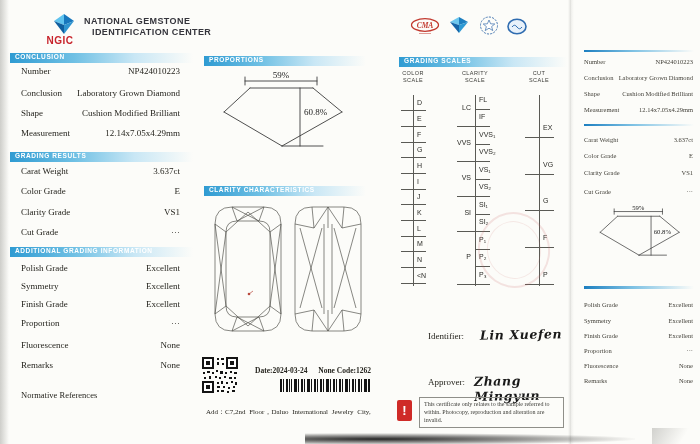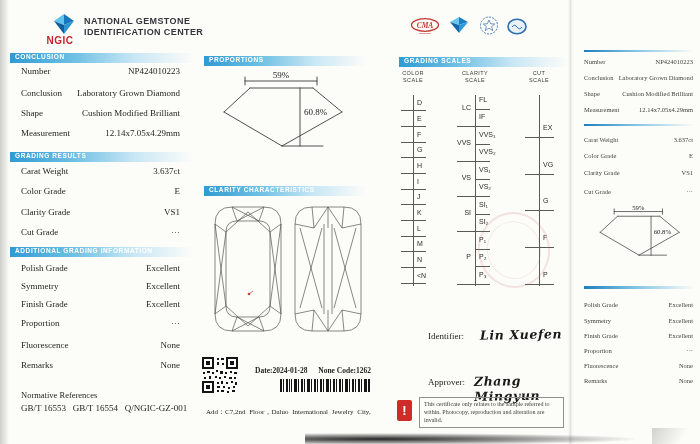--- a/index.html
+++ b/index.html
@@ -63,21 +63,21 @@
 <div class="page">
 
   <svg class="abs" style="left:52px;top:13px" width="24" height="22" viewBox="0 0 24 22">
     <polygon points="2,8 12,1 12,12" fill="#5fc3ee"></polygon>
     <polygon points="12,1 22,8 12,12" fill="#1777bd"></polygon>
     <polygon points="2,8 12,12 12,21" fill="#0f5f9f"></polygon>
     <polygon points="12,12 22,8 12,21" fill="#2f95d0"></polygon>
   </svg>
   <div class="ngic-word">NGIC</div>
   <div class="org" style="left:84px;top:16px">NATIONAL GEMSTONE</div>
-  <div class="org" style="left:84px;top:27px">IDENTIFICATION CENTER</div>
+  <div class="org" style="left:92px;top:27px">IDENTIFICATION CENTER</div>
 
   <svg class="abs" style="left:410px;top:18px" width="30" height="17" viewBox="0 0 30 17">
     <ellipse cx="15" cy="7" rx="13.5" ry="6.3" fill="none" stroke="#c2392f" stroke-width="1.3"></ellipse>
     <text x="15" y="9.8" text-anchor="middle" font-size="7.5" font-style="italic" font-weight="bold" fill="#c2392f">CMA</text>
     <rect x="9" y="15" width="12" height="1" fill="#c2392f" opacity=".5"></rect>
   </svg>
   <svg class="abs" style="left:448px;top:16px" width="22" height="18" viewBox="0 0 22 18">
     <polygon points="2,6 11,1 11,9" fill="#6cc7ee"></polygon>
     <polygon points="11,1 20,6 11,9" fill="#1e7fc0"></polygon>
     <polygon points="2,6 11,9 11,17" fill="#1565a8"></polygon>
@@ -149,21 +149,20 @@
     <div class="row" style="top:340px">
         <span class="lbl">Fluorescence</span>
         <span class="val">None</span>
       </div>
     <div class="row" style="top:360px">
         <span class="lbl">Remarks</span>
         <span class="val">None</span>
       </div>
 
     <div class="abs" style="left:11px;top:390px;font-size:8.5px">Normative References</div>
-    <div class="abs pre" style="left:11px;top:403px;font-size:9px">GB/T 16553   GB/T 16554   Q/NGIC-GZ-001</div>
   </div>
 
   <div class="bar" style="left:204px;top:56px;width:162px">PROPORTIONS</div>
 
   <svg class="prop-svg abs" style="left:203px;top:70px" width="164" height="80" viewBox="0 0 164 80">
     <g stroke="#3c3c3c" stroke-width="0.9" fill="none" stroke-linecap="round">
       <line x1="42" y1="11" x2="114" y2="11"></line>
         <line x1="42" y1="7" x2="42" y2="15"></line>
         <line x1="114" y1="7" x2="114" y2="15"></line>
       <line x1="47" y1="18" x2="110" y2="18"></line>
@@ -208,21 +207,21 @@
   <svg class="abs" style="left:201px;top:356px" width="38" height="38" viewBox="0 0 38 38">
     <g fill="#141414">
       <path d="M1,1h12v12h-12z M25,1h12v12h-12z M1,25h12v12h-12z" fill="#141414"></path>
       <path d="M3,3h8v8h-8z M27,3h8v8h-8z M3,27h8v8h-8z" fill="#fff"></path>
       <path d="M5,5h4v4h-4z M29,5h4v4h-4z M5,29h4v4h-4z"></path>
       <path d="M16 2h2v2h-2z M20 2h3v2h-3z M16 6h2v3h-2z M21 7h2v2h-2z M2 16h2v2h-2z M6 15h3v2h-3z M11 16h2v2h-2z M15 14h2v2h-2z M19 15h3v3h-3z M24 16h2v2h-2z M29 15h2v2h-2z M33 16h3v2h-3z M3 21h2v2h-2z M8 20h2v3h-2z M14 20h2v2h-2z M18 21h2v2h-2z M23 20h2v2h-2z M28 21h3v2h-3z M33 21h2v2h-2z M16 26h2v2h-2z M20 25h2v3h-2z M25 26h2v2h-2z M30 25h2v2h-2z M34 26h2v3h-2z M16 30h3v2h-3z M22 30h2v2h-2z M27 31h2v2h-2z M32 30h2v2h-2z M16 34h2v2h-2z M20 34h3v2h-3z M26 35h2v2h-2z M31 34h3v2h-3z"></path>
     </g>
   </svg>
 
   <div class="abs" style="left:255px;top:366px;width:116px;display:flex;justify-content:space-between;font-size:7.5px;font-weight:600">
-    <span>Date:2024-01-28</span>
+    <span>Date:2024-03-24</span>
     <span>None Code:1262</span>
   </div>
 
   <svg class="abs" style="left:280px;top:379px" width="90" height="13" viewBox="0 0 90 13">
     <g fill="#151515">
       <rect x="0" width="2" height="13"></rect>
         <rect x="3" width="1" height="13"></rect>
         <rect x="6" width="2" height="13"></rect>
       <rect x="9" width="1" height="13"></rect>
         <rect x="11" width="1" height="13"></rect>

